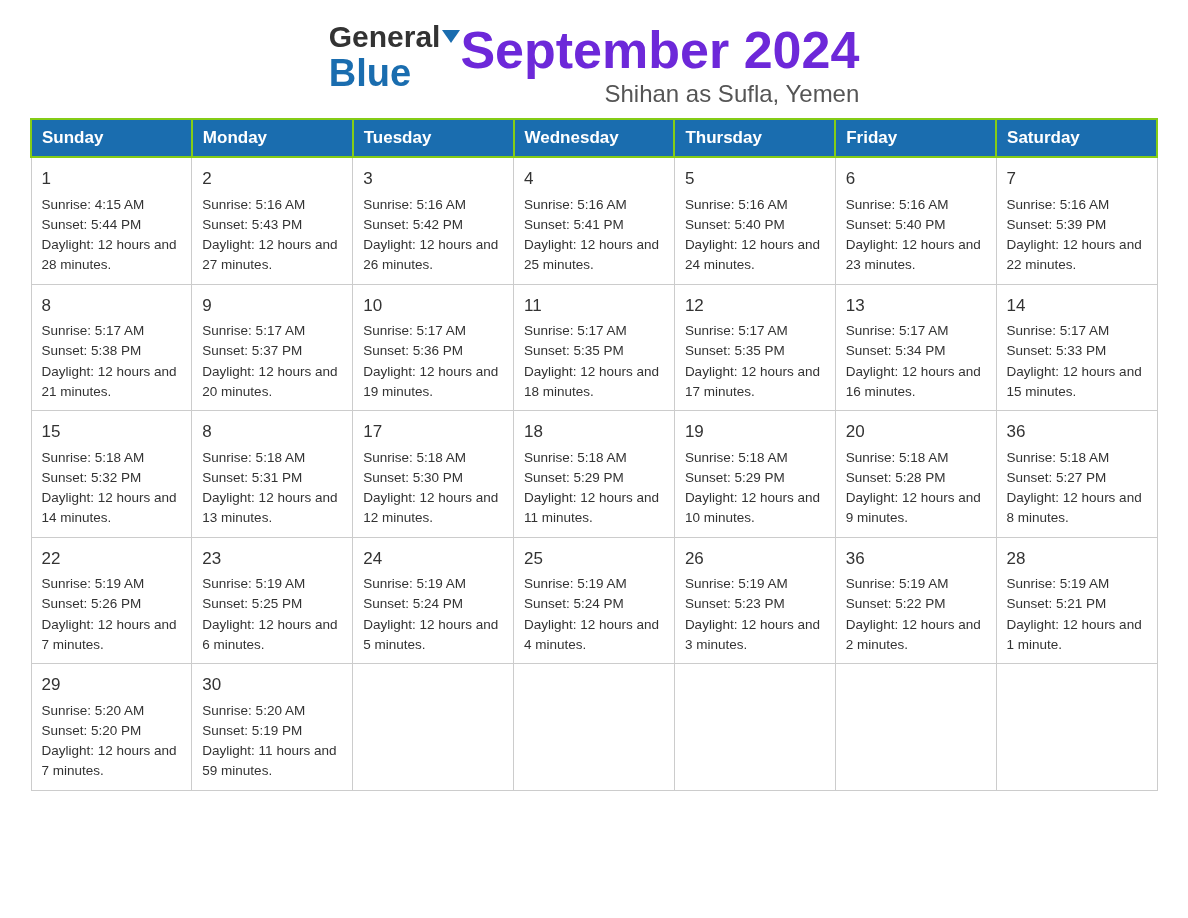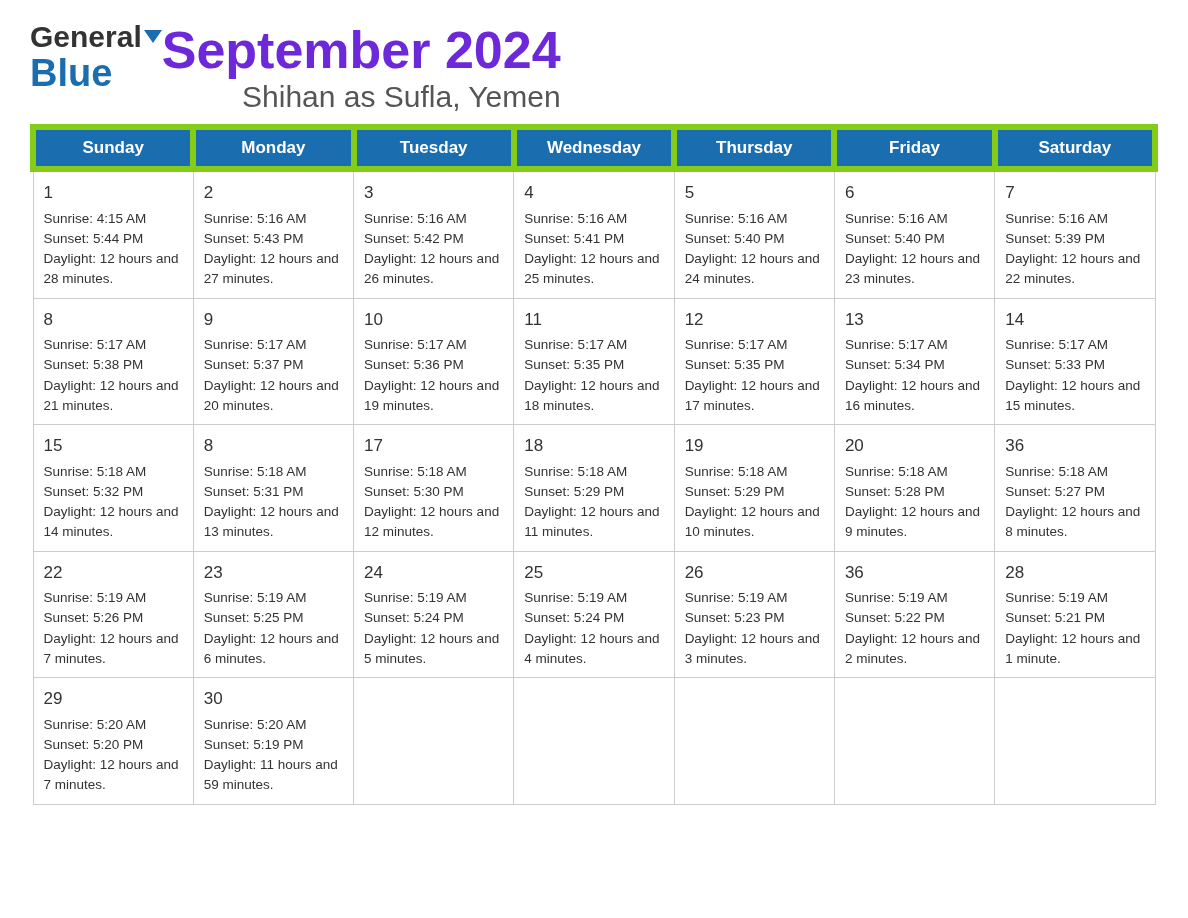--- a/index.html
+++ b/index.html
@@ -5,53 +5,53 @@
     * { box-sizing: border-box; margin: 0; padding: 0; }
     body {
       font-family: Arial, sans-serif;
       background: #fff;
       padding: 20px 30px;
       width: 1188px;
       min-height: 918px;
     }
     .header {
       display: flex;
-      justify-content: flex-start;
+      justify-content: center;
       align-items: flex-start;
       margin-bottom: 10px;
     }
     .logo {
       display: flex;
       flex-direction: column;
       align-items: flex-start;
     }
     .title-block {
       text-align: right;
     }
     .month-title {
       font-size: 52px;
       font-weight: bold;
       color: #6d28d9;
     }
     .location {
-      font-size: 30px;
+      font-size: 24px;
       color: #555;
     }
     .calendar {
       width: 100%;
       border-collapse: collapse;
       margin-top: 10px;
     }
     .calendar th {
       background-color: #1a6daf;
       color: #fff;
       padding: 8px 10px;
-      text-align: center;
+      text-align: left;
       font-size: 17px;
-      border: 6px solid #84cc16;
+      border: 2px solid #84cc16;
     }
     .calendar td {
       vertical-align: top;
       padding: 8px 10px;
       border: 1px solid #ccc;
       width: 14.28%;
       font-size: 13.5px;
       color: #333;
       line-height: 1.5;
     }

